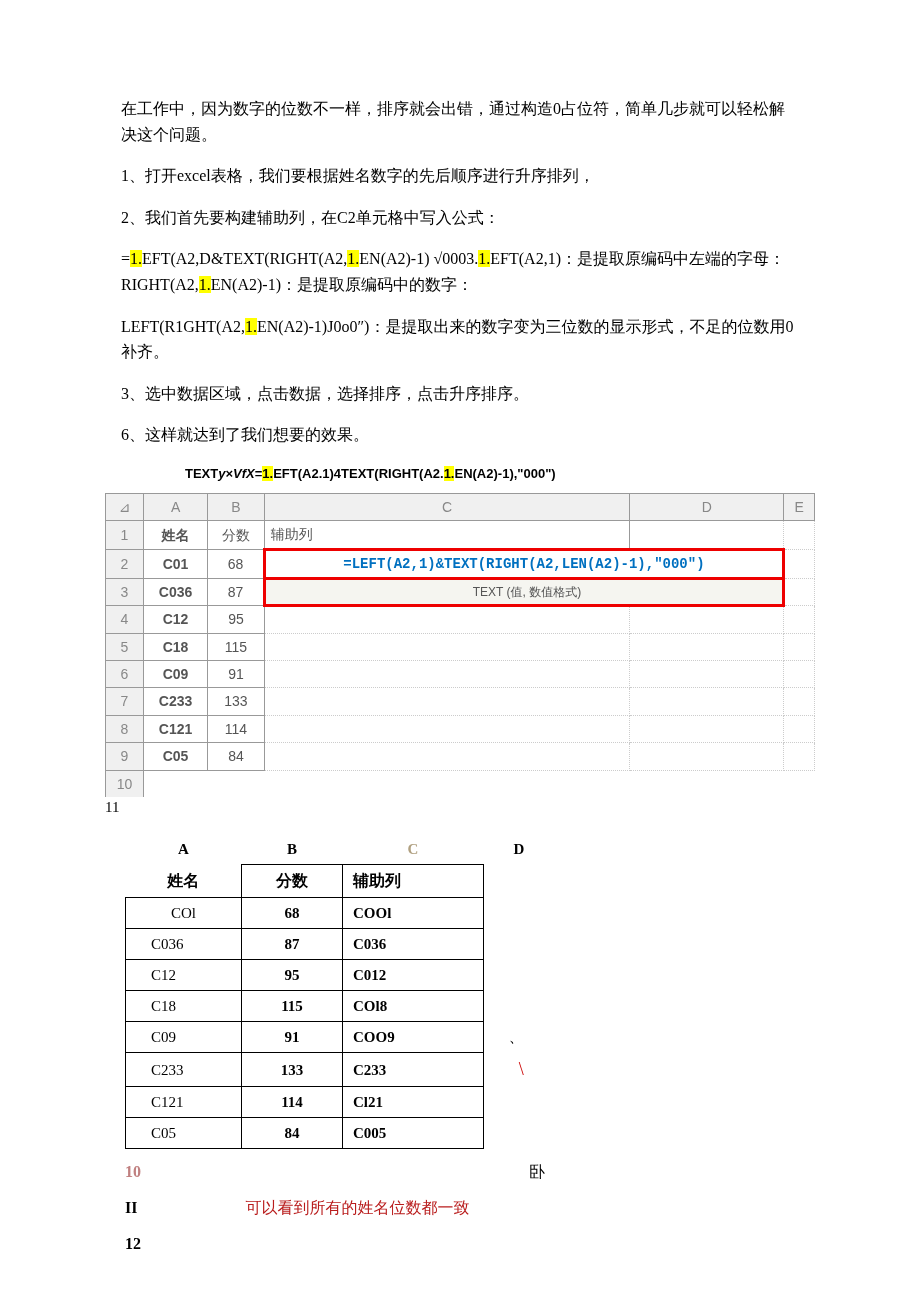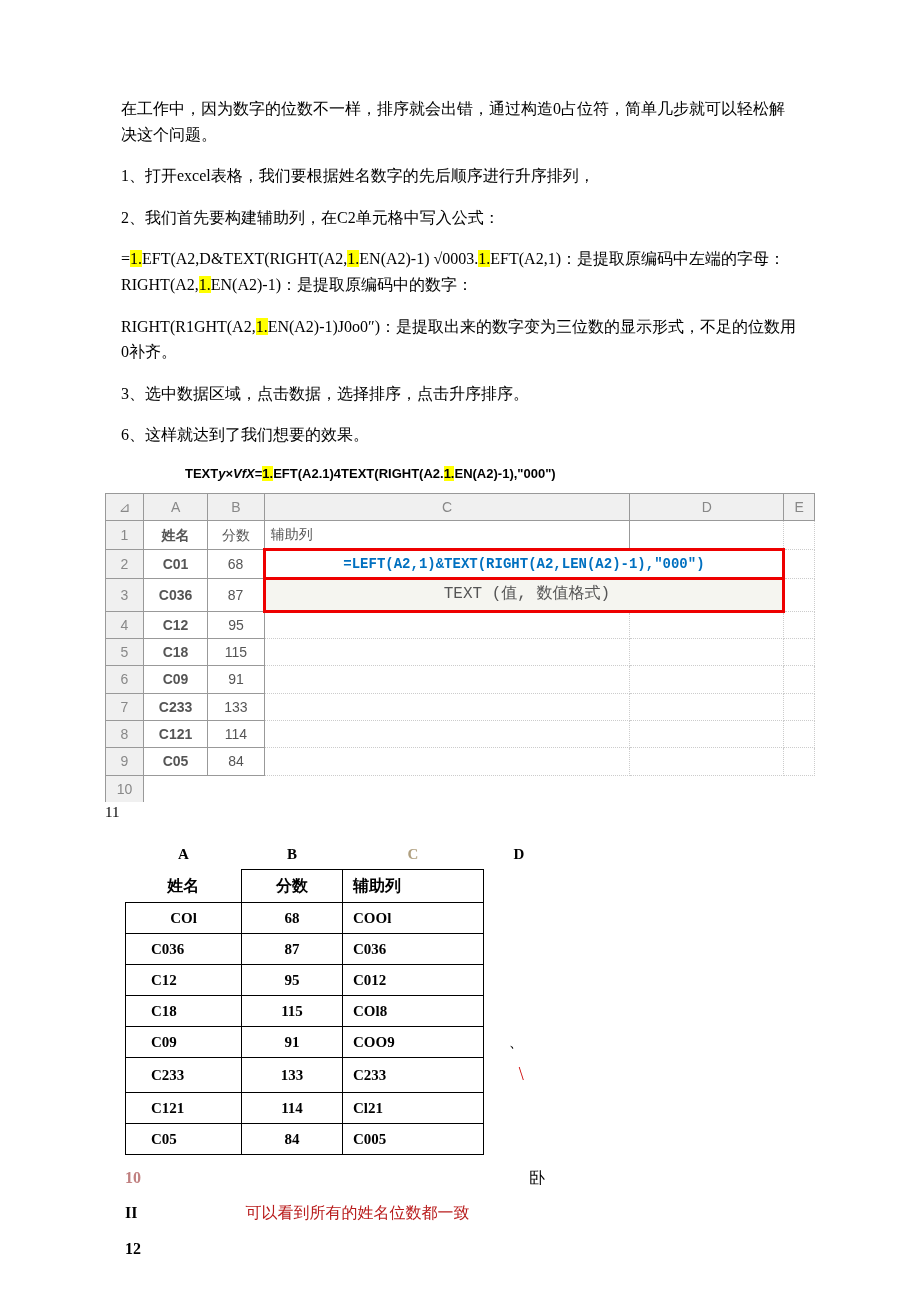--- a/index.html
+++ b/index.html
@@ -42,39 +42,39 @@
     .img1 .dotted { border-bottom: 1px dotted #aaa; }
     .redbox td.formula-cell {
       border: 3px solid #e00;
       color: #0070c0;
       font-family: "Courier New", monospace;
       font-weight: bold;
     }
     .redbox2 td.tooltip-cell {
       border: 3px solid #e00;
       border-top: none;
-      font-family: Liberation Mono, monospace;
-      font-size: 16px;
+      font-family: Liberation Sans, sans-serif;
+      font-size: 12px;
       background: #f5f5f0;
       padding-left: 12px;
     }
     .img1 .empty { border: 1px dotted #ccc; }
     .small11 { font-size: 15px; margin-top: -2px; }
 
     .tbl2 {
       border-collapse: collapse;
       margin: 15px 0 0 20px;
       font-family: "Times New Roman", serif;
       font-size: 15px;
     }
     .tbl2 td, .tbl2 th {
       border: 1px solid #000;
       padding: 3px 10px;
     }
-    .tbl2 .cola { text-align: center; font-weight: bold; width: 80px; }
+    .tbl2 .cola { text-align: center; font-weight: normal; width: 80px; }
     .tbl2 .cola-left { text-align: left; padding-left: 25px; }
     .tbl2 .colb { text-align: center; font-weight: bold; width: 80px; }
     .tbl2 .colc { font-weight: bold; text-align: left; width: 120px; margin-left: 37px; }
     .tbl2 .colhdr { font-weight: bold; font-size: 16px; }
     .tbl2 .noborder { border: none; }
     .colletters { font-family: "Times New Roman", serif; font-weight: bold; }
     .dcol { color: #000; }
     .red-slash { color: #c00; font-size: 18px; }
     .footer-row { margin-top: 10px; margin-left: 20px; font-family: "Times New Roman", serif; }
     .num10 { color: #c08080; font-weight: bold; }
@@ -84,21 +84,21 @@
 </head>
 <body>
 
 <p class="para">在工作中，因为数字的位数不一样，排序就会出错，通过构造0占位符，简单几步就可以轻松解决这个问题。</p>
 <p class="para">1、打开excel表格，我们要根据姓名数字的先后顺序进行升序排列，</p>
 <p class="para">2、我们首先要构建辅助列，在C2单元格中写入公式：</p>
 <p class="para">
   <span>=</span><span class="hl">1.</span><span>EFT(A2,D&amp;TEXT(RIGHT(A2,</span><span class="hl">1.</span><span>EN(A2)-1) √0003.</span><span class="hl">1.</span><span>EFT(A2,1)：是提取原编码中左端的字母：RIGHT(A2,</span><span class="hl">1.</span><span>EN(A2)-1)：是提取原编码中的数字：</span>
 </p>
 <p class="para">
-  <span>RIGHT(R1GHT(A2,</span><span class="hl">1.</span><span>EN(A2)-1)J0o0″)：是提取出来的数字变为三位数的显示形式，不足的位数用0补齐。</span>
+  <span>LEFT(R1GHT(A2,</span><span class="hl">1.</span><span>EN(A2)-1)J0o0″)：是提取出来的数字变为三位数的显示形式，不足的位数用0补齐。</span>
 </p>
 <p class="para">3、选中数据区域，点击数据，选择排序，点击升序排序。</p>
 <p class="para">6、这样就达到了我们想要的效果。</p>
 
 <div class="formula-title">
   <span>TEXT</span><span class="fi">y</span><span>×</span><span class="fi">VfX</span><span>=</span><span class="hl">1.</span><span>EFT(A2.1)4TEXT(RIGHT(A2.</span><span class="hl">1.</span><span>EN(A2)-1),"000")</span>
 </div>
 
 <table class="img1">
   <tbody>

